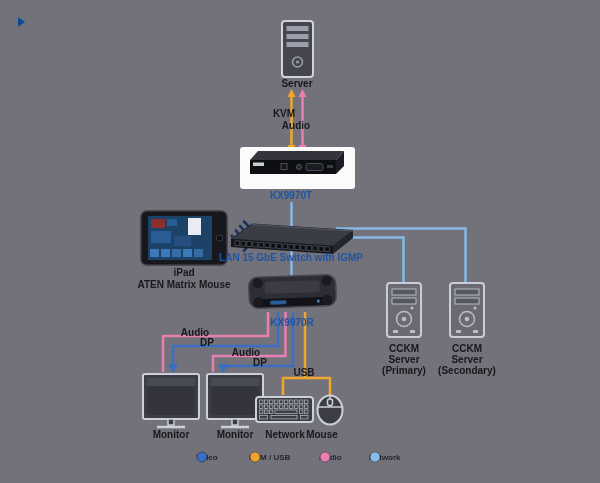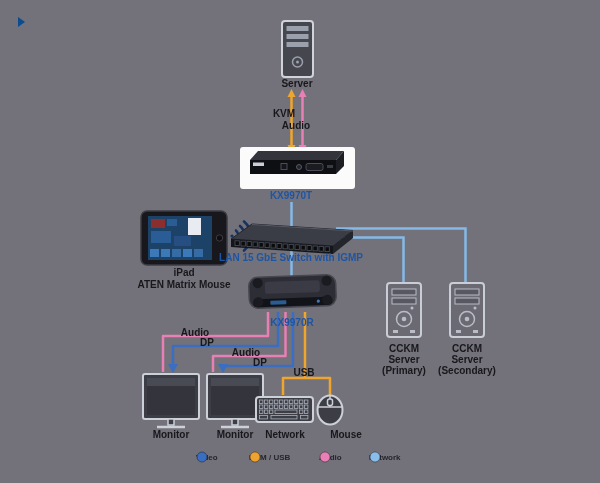--- a/index.html
+++ b/index.html
@@ -277,21 +277,21 @@
 
   <div class="lbl" style="left:165px;top:327px;width:60px;">Audio</div>
   <div class="lbl" style="left:187px;top:337px;width:40px;">DP</div>
   <div class="lbl" style="left:216px;top:347px;width:60px;">Audio</div>
   <div class="lbl" style="left:240px;top:357px;width:40px;">DP</div>
   <div class="lbl" style="left:284px;top:367px;width:40px;">USB</div>
 
   <div class="lbl" style="left:141px;top:429px;width:60px;">Monitor</div>
   <div class="lbl" style="left:205px;top:429px;width:60px;">Monitor</div>
   <div class="lbl" style="left:255px;top:429px;width:60px;">Network</div>
-  <div class="lbl" style="left:316px;top:429px;width:60px;">Mouse</div>
+  <div class="lbl" style="left:292px;top:429px;width:60px;">Mouse</div>
 
   <div class="legend-item" style="left:196px;">
     <svg width="12" height="12">
         <circle cx="6" cy="6" r="5" stroke="rgba(0,0,0,0.35)" stroke-width="1" fill="#3a6ec2"></circle>
       </svg>
     <span>Video</span>
   </div>
   <div class="legend-item" style="left:249px;">
     <svg width="12" height="12">
         <circle cx="6" cy="6" r="5" stroke="rgba(0,0,0,0.35)" stroke-width="1" fill="#eea32f"></circle>

